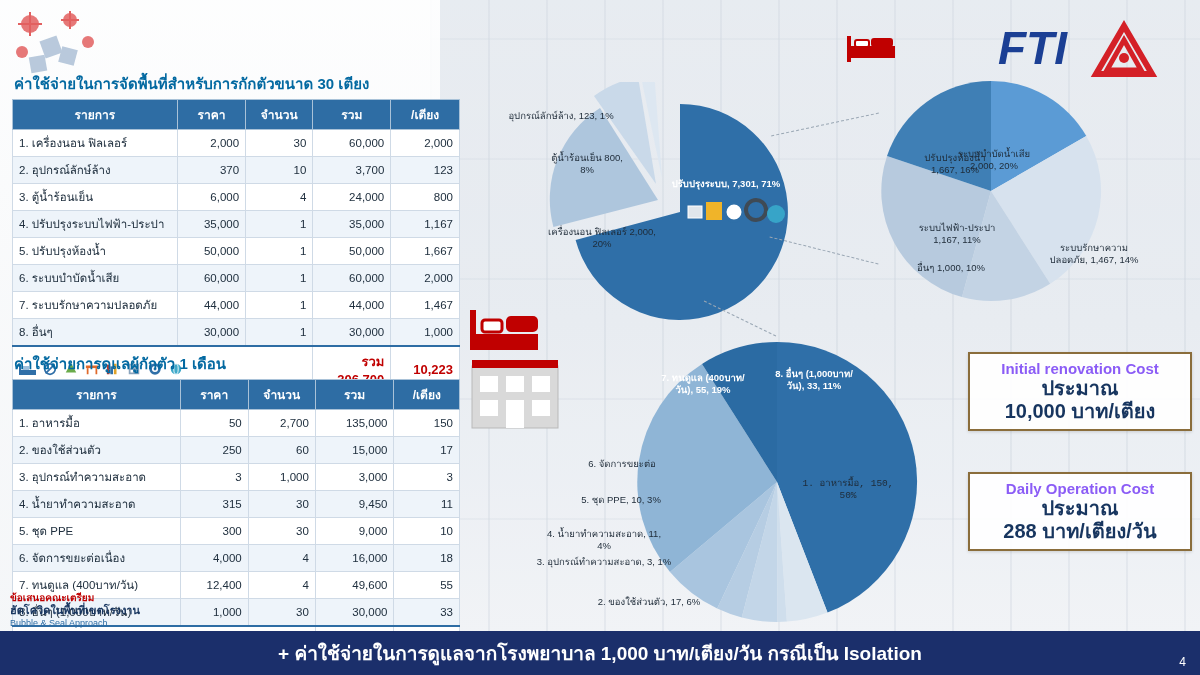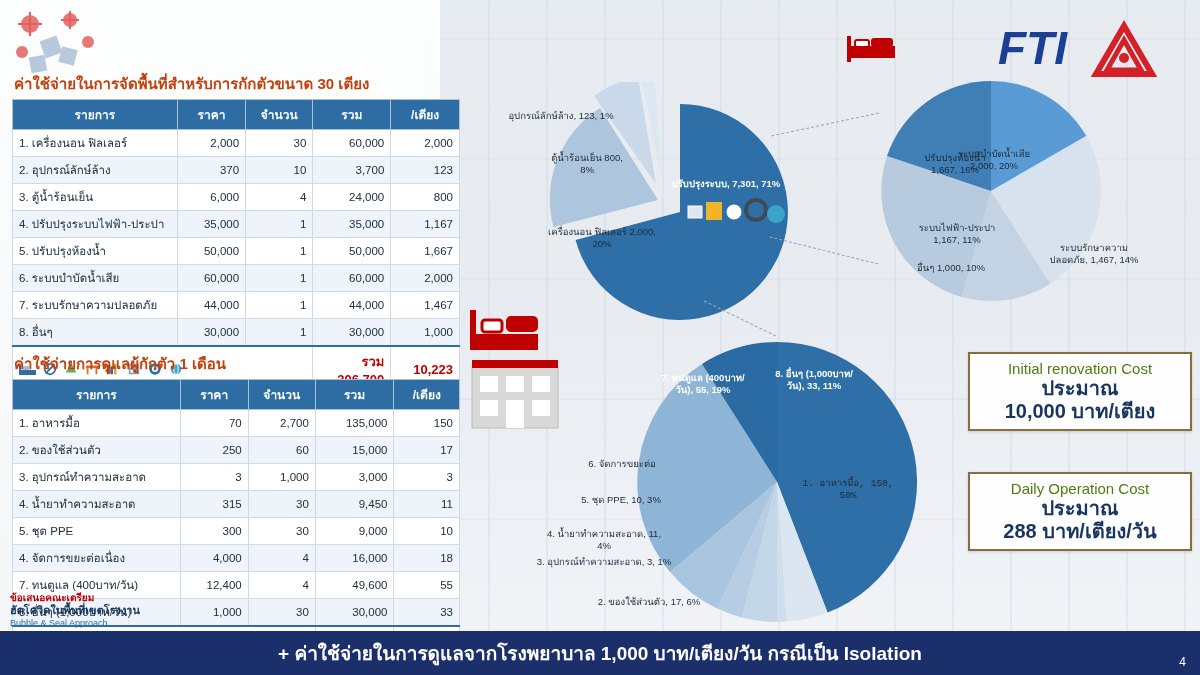--- a/index.html
+++ b/index.html
@@ -34,21 +34,21 @@
     position:absolute;left:108px;top:22px;width:640px;
     font-size:30px;font-weight:bold;color:#17355f;letter-spacing:.2px;
   }
   .bed-icon-title{position:absolute;left:845px;top:30px;}
   .fti{position:absolute;right:42px;top:18px;width:160px;height:62px;}
 
   .virus{position:absolute;left:8px;top:8px;width:96px;height:72px;opacity:.9;}
 
   
   .tbl-caption{
-    font-size:15px;font-weight:bold;color:#c2410c;margin:0 0 3px 2px;
+    font-size:15px;font-weight:bold;color:#0369a1;margin:0 0 3px 2px;
   }
   .tblwrap{position:absolute;left:12px;width:448px;}
   .tblwrap.t1{top:72px;}
   .tblwrap.t2{top:352px;}
   table{border-collapse:collapse;width:448px;background:#fff;}
   th{
     background:#2e6da4;color:#fff;font-size:12px;font-weight:bold;
     padding:5px 6px;border:1px solid #a9c2d8;text-align:center;
   }
   td{
@@ -58,21 +58,21 @@
   td.num{text-align:right;}
   tr.alt td{background:#eef4fa;}
   tr.total td{background:#fff;font-weight:bold;color:#c00000;font-size:13px;border-top:2px solid #2e6da4;}
   .tiny-icons{display:flex;gap:5px;align-items:center;}
 
   
   .costbox{
     position:absolute;border:2px solid #8a6d3b;background:rgba(255,255,255,.92);
     text-align:center;padding:6px 10px;box-shadow:0 1px 3px rgba(0,0,0,.15);
   }
-  .costbox .lbl{font-size:15px;font-weight:normal;color:#4d7c0f;}
+  .costbox .lbl{font-size:15px;font-weight:bold;color:#8b5cf6;}
   .costbox .v1{font-size:20px;font-weight:bold;color:#17355f;line-height:1.15;}
   .cb1{left:968px;top:352px;width:200px;}
   .cb2{left:968px;top:472px;width:200px;}
 
   
   .footer{
     position:absolute;left:0;bottom:0;width:1200px;height:44px;
     background:#1b2f6b;color:#fff;display:flex;align-items:center;justify-content:center;
     font-size:19px;font-weight:bold;
   }
@@ -255,21 +255,21 @@
           <th style="width:188px">รายการ</th>
           <th style="width:62px">ราคา</th>
           <th style="width:60px">จำนวน</th>
           <th style="width:72px">รวม</th>
           <th style="width:62px">/เตียง</th>
         </tr>
       </thead>
       <tbody>
         <tr>
             <td>1. อาหารมื้อ</td>
-            <td class="num">70</td>
+            <td class="num">50</td>
             <td class="num">2,700</td>
             <td class="num">135,000</td>
             <td class="num">150</td>
           </tr>
         <tr class="alt">
             <td>2. ของใช้ส่วนตัว</td>
             <td class="num">250</td>
             <td class="num">60</td>
             <td class="num">15,000</td>
             <td class="num">17</td>
@@ -289,21 +289,21 @@
             <td class="num">11</td>
           </tr>
         <tr>
             <td>5. ชุด PPE</td>
             <td class="num">300</td>
             <td class="num">30</td>
             <td class="num">9,000</td>
             <td class="num">10</td>
           </tr>
         <tr class="alt">
-            <td>4. จัดการขยะต่อเนื่อง</td>
+            <td>6. จัดการขยะต่อเนื่อง</td>
             <td class="num">4,000</td>
             <td class="num">4</td>
             <td class="num">16,000</td>
             <td class="num">18</td>
           </tr>
         <tr>
             <td>7. ทนดูแล (400บาท/วัน)</td>
             <td class="num">12,400</td>
             <td class="num">4</td>
             <td class="num">49,600</td>

